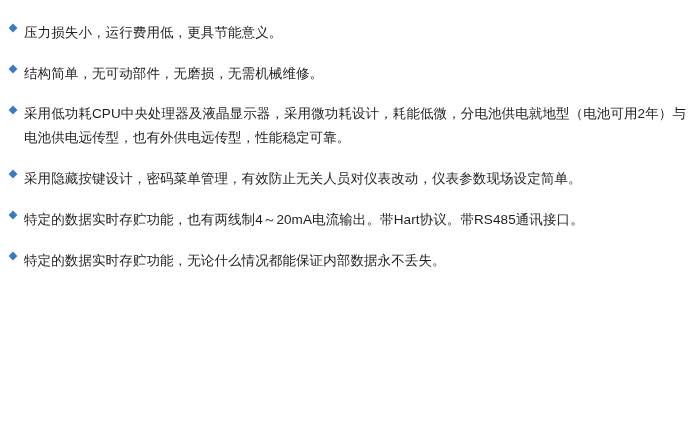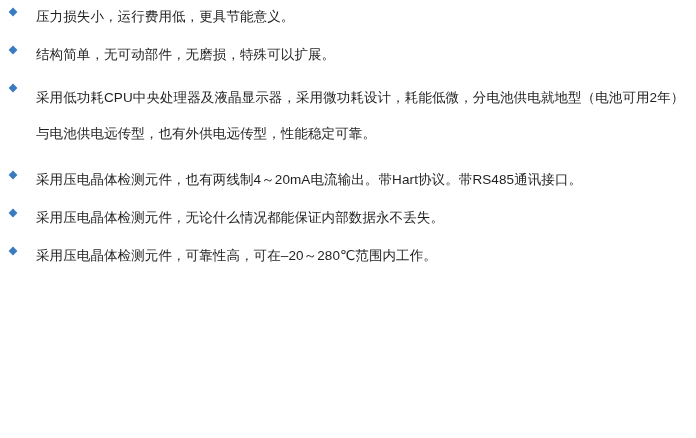--- a/index.html
+++ b/index.html
@@ -17,22 +17,21 @@
   .doc {
     position: relative;
     width: 696px;
     height: 438px;
     box-sizing: border-box;
     padding: 4px 10px 0 8px;
   }
   .item {
     display: flex;
     align-items: flex-start;
-    margin: 0 0 15px 0;
-    gap: 12px;
+    margin: 16px 0 15px 0;
   }
   .bullet {
     flex: 0 0 auto;
     width: 16px;
     padding-top: 3px;
     color: #2b6fb5;
     font-size: 11px;
     line-height: 14px;
     text-align: left;
     user-select: none;
@@ -40,21 +39,21 @@
   .bullet svg { display: block; }
   .text {
     flex: 1 1 auto;
     font-size: 13.5px;
     line-height: 25px;
     letter-spacing: 0.1px;
     color: #1f1f1f;
     word-break: break-all;
   }
   .item.tight { margin-bottom: 13px; }
-  .item.two-line .text { line-height: 36px; }
+  .item.two-line .text { line-height: 24px; }
 </style>
 </head>
 <body>
 
 <div class="doc">
 
   <div class="item tight">
     <span class="bullet">
       <svg width="10" height="10" viewBox="0 0 10 10">
           <path d="M5 0.6 L9.4 5 L5 9.4 L0.6 5 Z" fill="#3a7abf"></path>
@@ -62,56 +61,56 @@
     </span>
     <span class="text">压力损失小，运行费用低，更具节能意义。</span>
   </div>
 
   <div class="item tight">
     <span class="bullet">
       <svg width="10" height="10" viewBox="0 0 10 10">
           <path d="M5 0.6 L9.4 5 L5 9.4 L0.6 5 Z" fill="#3a7abf"></path>
         </svg>
     </span>
-    <span class="text">结构简单，无可动部件，无磨损，特殊可以扩展。</span>
+    <span class="text">结构简单，无可动部件，无磨损，无需机械维修。</span>
   </div>
 
 
   <div class="item two-line">
     <span class="bullet">
       <svg width="10" height="10" viewBox="0 0 10 10">
           <path d="M5 0.6 L9.4 5 L5 9.4 L0.6 5 Z" fill="#3a7abf"></path>
         </svg>
     </span>
     <span class="text">采用低功耗CPU中央处理器及液晶显示器，采用微功耗设计，耗能低微，分电池供电就地型（电池可用2年）与电池供电远传型，也有外供电远传型，性能稳定可靠。</span>
   </div>
 
 
-
   <div class="item tight">
     <span class="bullet">
       <svg width="10" height="10" viewBox="0 0 10 10">
           <path d="M5 0.6 L9.4 5 L5 9.4 L0.6 5 Z" fill="#3a7abf"></path>
         </svg>
     </span>
-    <span class="text">采用压电晶体检测元件，也有两线制4～20mA电流输出。带Hart协议。带RS485通讯接口。</span>
+    <span class="text">采用隐藏按键设计，密码菜单管理，有效防止无关人员对仪表改动，仪表参数现场设定简单。</span>
   </div>
 
   <div class="item tight">
     <span class="bullet">
       <svg width="10" height="10" viewBox="0 0 10 10">
           <path d="M5 0.6 L9.4 5 L5 9.4 L0.6 5 Z" fill="#3a7abf"></path>
         </svg>
     </span>
-    <span class="text">采用压电晶体检测元件，无论什么情况都能保证内部数据永不丢失。</span>
+    <span class="text">特定的数据实时存贮功能，也有两线制4～20mA电流输出。带Hart协议。带RS485通讯接口。</span>
   </div>
 
   <div class="item tight">
     <span class="bullet">
       <svg width="10" height="10" viewBox="0 0 10 10">
           <path d="M5 0.6 L9.4 5 L5 9.4 L0.6 5 Z" fill="#3a7abf"></path>
         </svg>
     </span>
-    <span class="text">采用压电晶体检测元件，可靠性高，可在–20～280℃范围内工作。</span>
+    <span class="text">特定的数据实时存贮功能，无论什么情况都能保证内部数据永不丢失。</span>
   </div>
+
 
 
 </div>
 
 </body></html>

